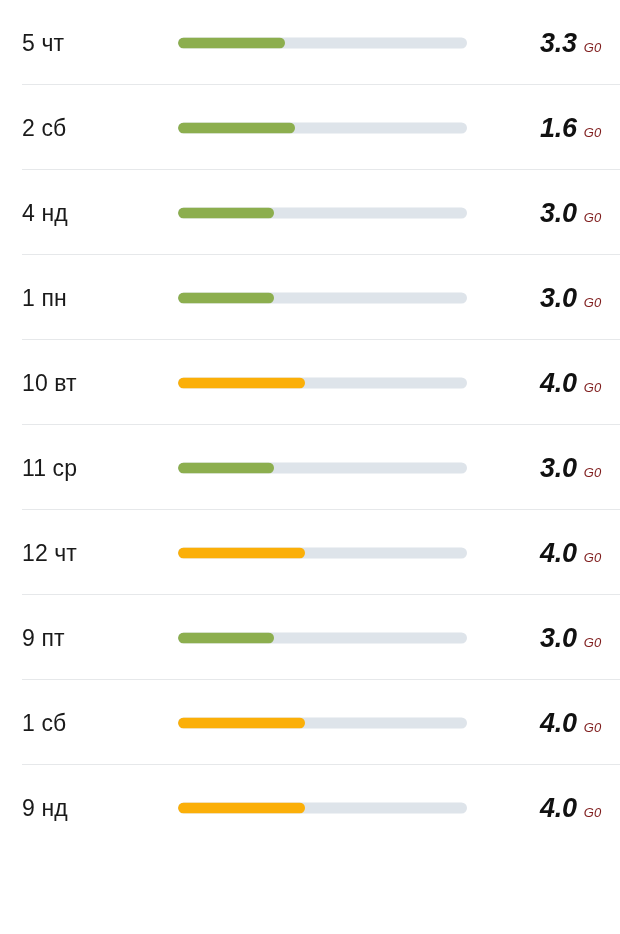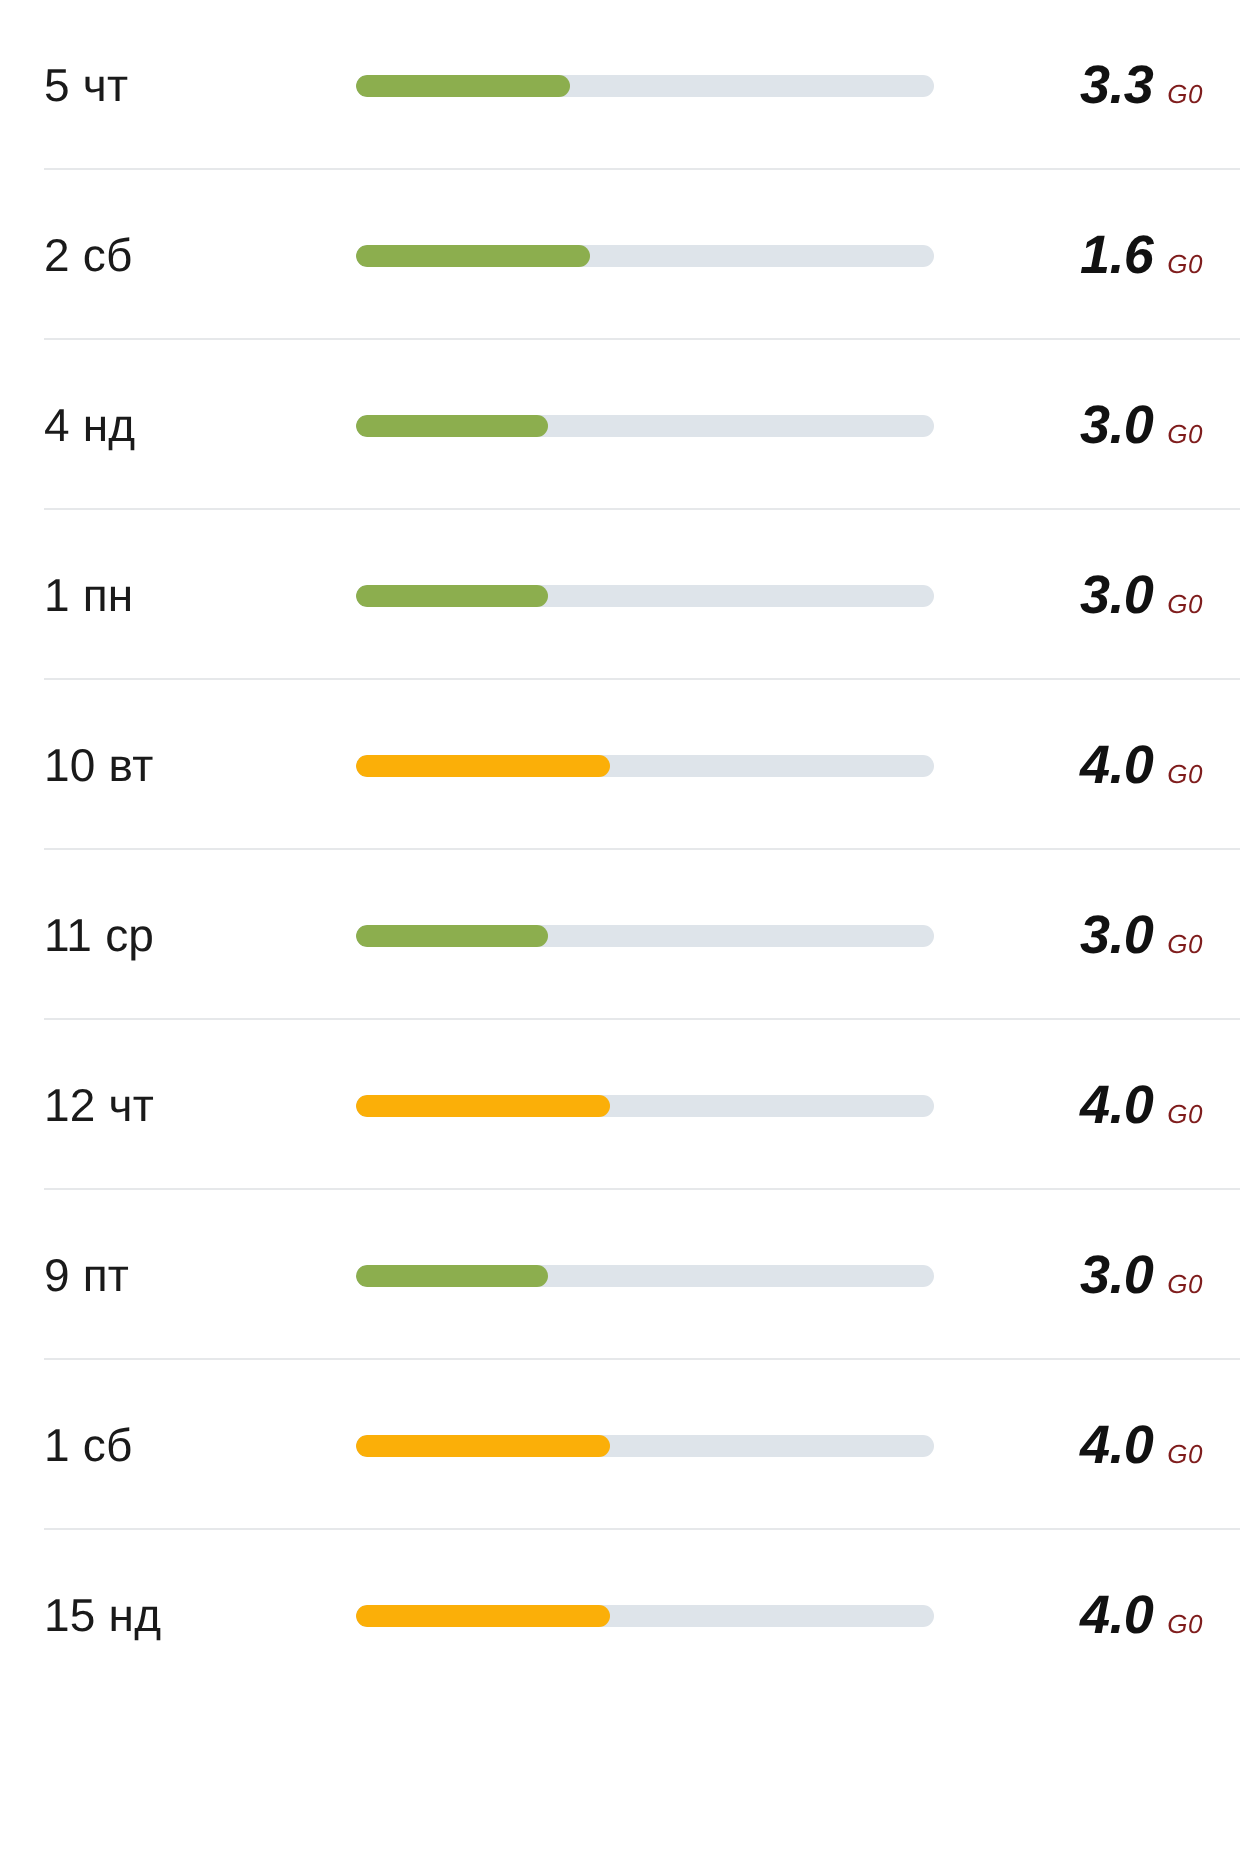--- a/index.html
+++ b/index.html
@@ -189,21 +189,21 @@
     <div class="bar-track">
       <div class="bar-fill" style="width: 127px; background: rgb(251, 175, 8);"></div>
     </div>
     <div class="value-wrap">
       <span class="value-num">4.0</span>
       <span class="value-suffix">G0</span>
     </div>
     <div class="divider"></div>
   </div>
     <div class="row">
-    <span class="day-label">15 нд</span>
+    <span class="day-label">9 нд</span>
     <div class="bar-track">
       <div class="bar-fill" style="width: 127px; background: rgb(251, 175, 8);"></div>
     </div>
     <div class="value-wrap">
       <span class="value-num">4.0</span>
       <span class="value-suffix">G0</span>
     </div>
 
   </div>
   </div>

